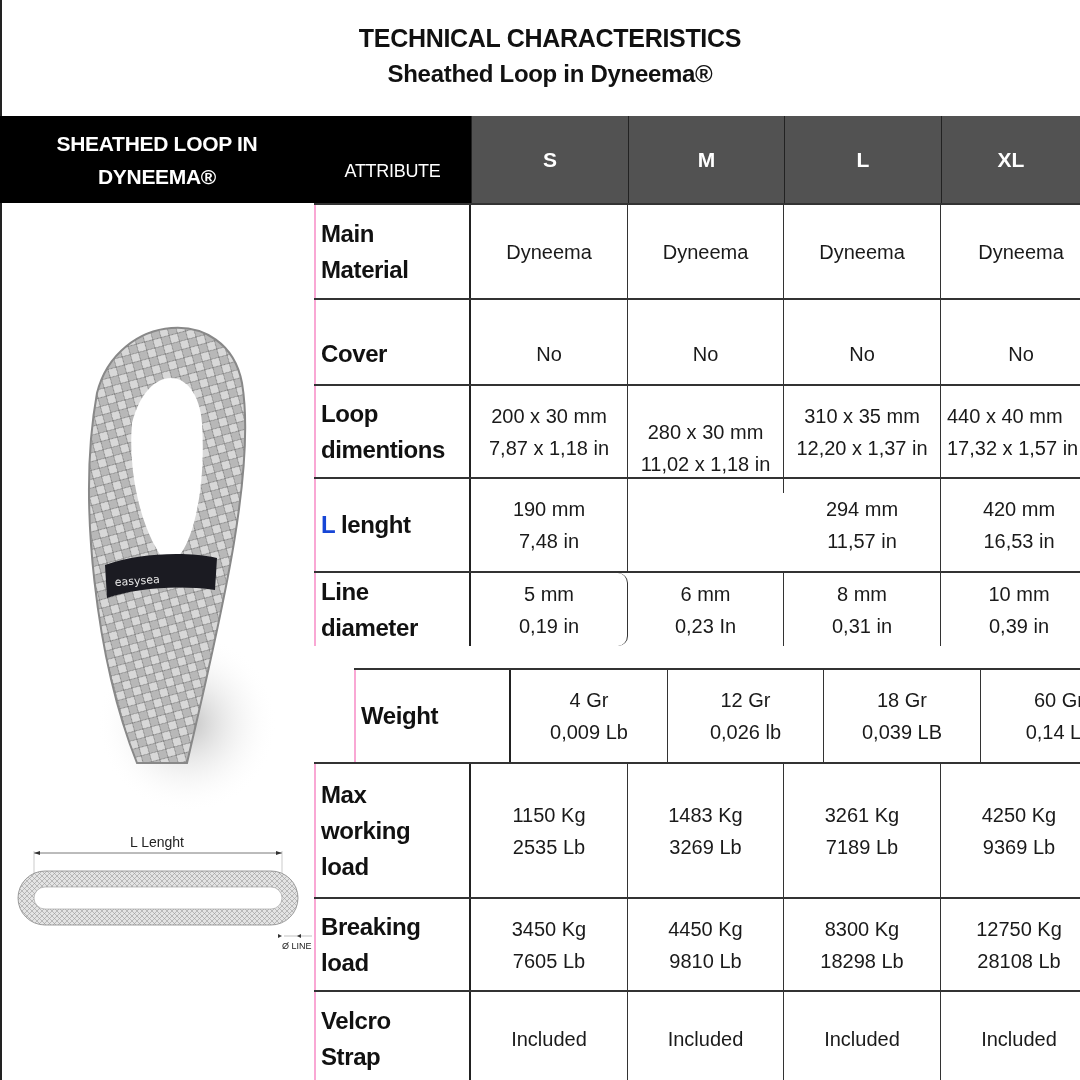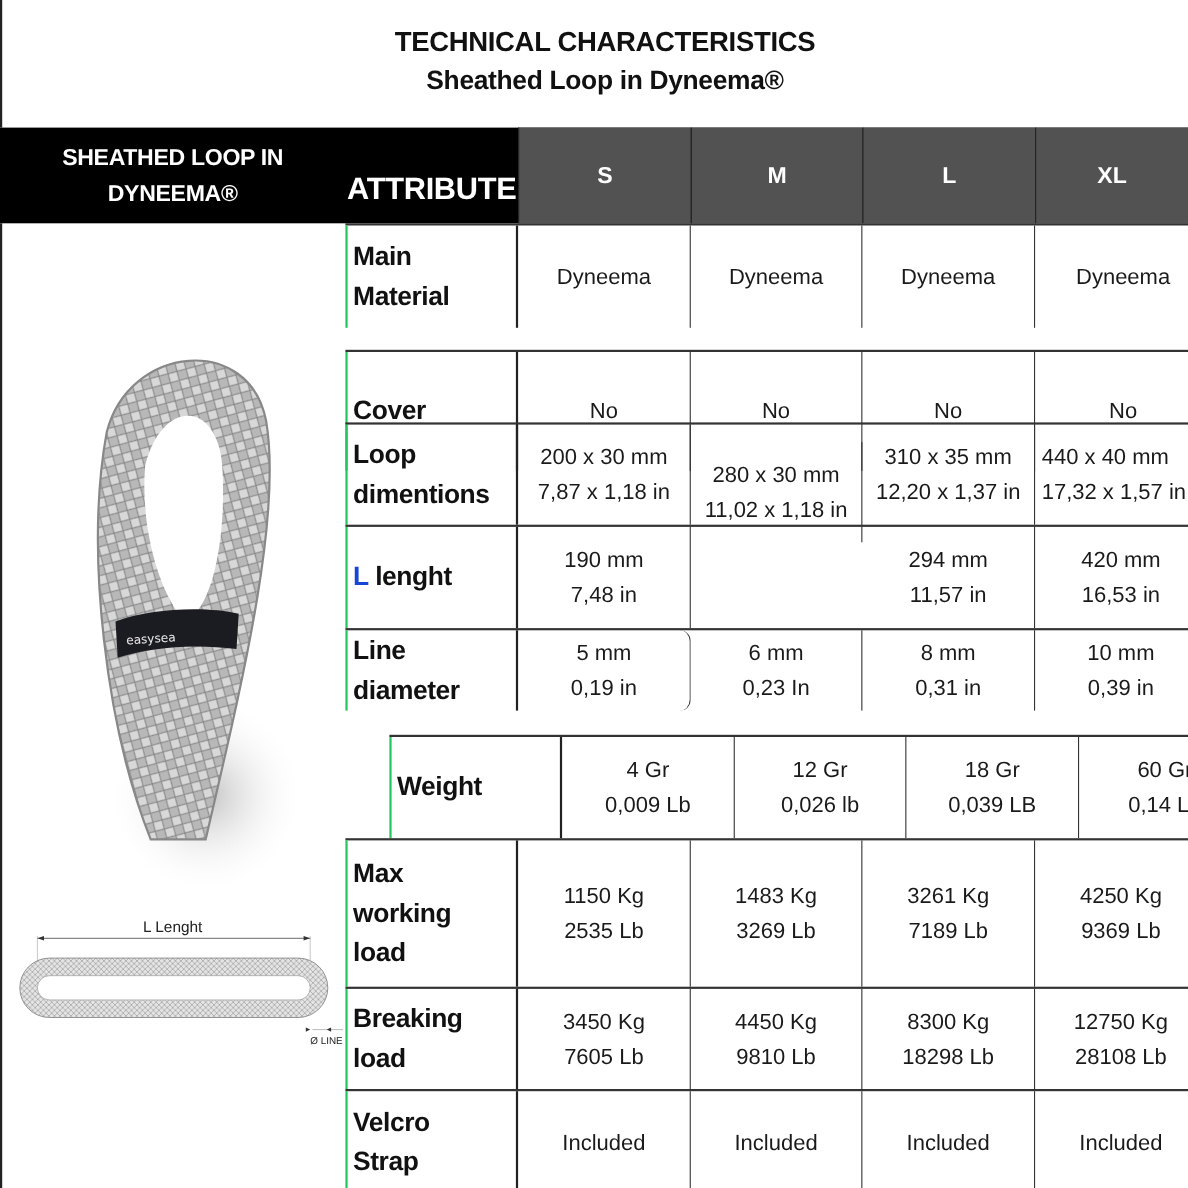--- a/index.html
+++ b/index.html
@@ -5,29 +5,29 @@
   * { box-sizing: border-box; margin: 0; padding: 0; }
   html, body { width: 1080px; height: 1080px; overflow: hidden; background: #ffffff; }
   body { font-family: "Liberation Sans", sans-serif; color: #111; position: relative; }
 
   .title-block { position: absolute; left: 0; top: 0; width: 1080px; height: 116px; text-align: center; border-left: 2px solid #222; }
   .title-main { position: absolute; top: 24px; left: 0; width: 1096px; font-size: 25px; font-weight: bold; letter-spacing: -0.3px; }
   .title-sub { position: absolute; top: 60px; left: 0; width: 1096px; font-size: 24px; font-weight: bold; letter-spacing: -0.3px; }
 
   .header-row { position: absolute; top: 116px; left: 0; width: 1080px; height: 87px; background: #000; }
   .hdr-product { position: absolute; left: 0; top: 0; width: 314px; height: 87px; display: flex; align-items: center; justify-content: center; text-align: center; color: #fff; font-weight: bold; font-size: 21px; line-height: 33px; letter-spacing: -0.3px; }
-  .hdr-attr { position: absolute; left: 314px; top: 0; width: 157px; height: 111px; display: flex; align-items: center; justify-content: center; color: #fff; font-weight: bold; font-size: 28px; letter-spacing: -0.3px; }
+  .hdr-attr { position: absolute; left: 314px; top: 0; width: 157px; height: 111px; display: flex; align-items: center; justify-content: center; color: #fff; font-weight: normal; font-size: 18px; letter-spacing: -0.3px; }
   .hdr-size { position: absolute; top: 0; height: 87px; background: #525252; display: flex; align-items: center; justify-content: center; color: #fff; font-weight: bold; font-size: 21px; border-left: 1px solid #222; }
 
   .image-panel { position: absolute; left: 0; top: 203px; width: 314px; height: 877px; border-left: 2px solid #222; }
   .rope-svg { position: absolute; left: 60px; top: 300px; }
 
   .spec-table { position: absolute; left: 314px; top: 203px; width: 766px; }
   .row { position: absolute; left: 0; width: 766px; border-top: 2px solid #333; }
-  .cell-attr { position: absolute; left: 0; top: 0; width: 157px; height: 100%; border-left: 2px solid #22c55e; border-right: 2px solid #222; display: flex; align-items: center; padding-left: 5px; font-weight: bold; font-size: 24px; line-height: 36px; letter-spacing: -0.4px; }
+  .cell-attr { position: absolute; left: 0; top: 0; width: 157px; height: 100%; border-left: 2px solid #f9a8d4; border-right: 2px solid #222; display: flex; align-items: center; padding-left: 5px; font-weight: bold; font-size: 24px; line-height: 36px; letter-spacing: -0.4px; }
   .cell-val { position: absolute; top: 0; height: 100%; border-right: 1px solid #333; display: flex; flex-direction: column; align-items: center; justify-content: center; font-size: 20px; line-height: 32px; color: #1a1a1a; text-align: center; white-space: nowrap; overflow: hidden; }
   .accent-l { color: #1746d6; }
 </style>
 </head>
 <body>
 
 <div class="title-block">
   <div class="title-main">TECHNICAL CHARACTERISTICS</div>
   <div class="title-sub">Sheathed Loop in Dyneema®</div>
 </div>
@@ -97,21 +97,21 @@
         <span>Dyneema</span>
       </div>
     <div class="cell-val" style="left:470px;width:157px;">
         <span>Dyneema</span>
       </div>
     <div class="cell-val" style="left:627px;width:160px;border-right:none;">
         <span>Dyneema</span>
       </div>
   </div>
 
-  <div class="row" style="top:95px;height:110px;margin-top:20px;">
+  <div class="row" style="top:95px;height:110px;">
     <div class="cell-attr">
         <span>Cover</span>
       </div>
     <div class="cell-val" style="left:157px;width:157px;">
         <span>No</span>
       </div>
     <div class="cell-val" style="left:314px;width:156px;">
         <span>No</span>
       </div>
     <div class="cell-val" style="left:470px;width:157px;">

